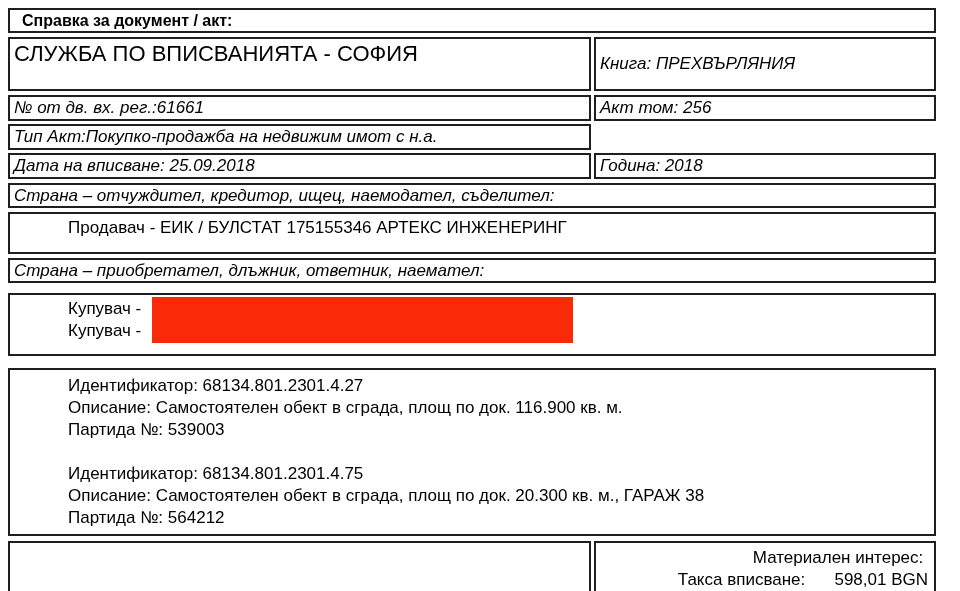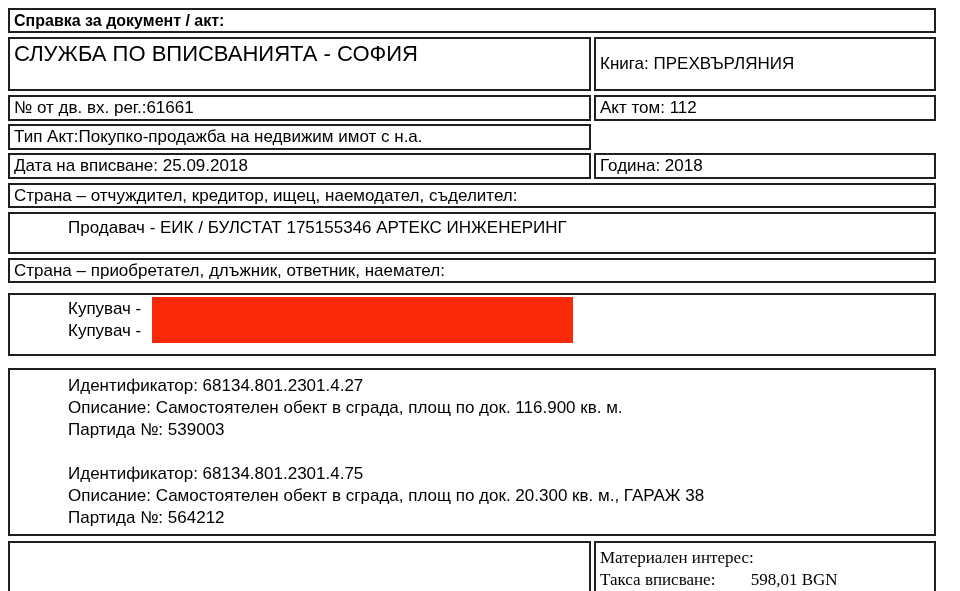--- a/index.html
+++ b/index.html
@@ -9,58 +9,58 @@
   }
   .doc{position:absolute;left:8px;top:8px;width:928px;}
   .row{display:flex;column-gap:3px;}
   .cell{
     box-sizing:border-box;border:2px solid #1f1f1f;background:#fff;
     font-size:17px;line-height:22px;
   }
   .c-full{width:928px;}
   .c-left{width:583px;}
   .c-right{width:342px;}
-  .v-center{display:flex;align-items:center;padding:4px 4px;}
+  .v-center{display:flex;align-items:center;padding:4px 4px;font-style:italic;}
   .h26{height:26px;}
   .mb2{margin-bottom:10px;} .mb3{margin-bottom:3px;} .mb4{margin-bottom:4px;}
   .mb5{margin-bottom:5px;} .mb8{margin-bottom:12px;}
-  .doc-header{font-weight:bold;font-size:16px;height:25px;display:flex;align-items:center;padding:0 4px;}
+  .doc-header{font-weight:bold;font-size:16px;height:25px;display:flex;align-items:center;padding:0 12px;}
   .office-cell{height:54px;padding:2px 4px;font-weight:normal;font-size:22px;line-height:26px;}
   .book-cell{height:54px;}
   .section-cell{height:25px;}
   .party-cell{padding:3px 4px 0 58px;}
   .seller-cell{height:42px;}
   .buyer-cell{height:63px;position:relative;}
   .redaction{
     position:absolute;left:142px;top:2px;width:421px;height:46px;
   }
   .props-cell{height:168px;padding:5px 4px 0 58px;}
   .prop-gap{height:22px;}
   .bottom-left{height:55px;}
   .fees-cell{height:55px;padding:4px 6px 0 4px;display:flex;flex-direction:column;}
-  .fee-line{display:flex;white-space:pre;font-family:Liberation Serif, serif;}
+  .fee-line{display:flex;justify-content:flex-end;white-space:pre;}
   .fee-value{display:inline-block;min-width:118px;text-align:right;}
 </style>
 </head>
 <body>
 
 <div class="doc">
 
   <div class="row mb4">
     <div class="cell c-full doc-header">Справка за документ / акт:</div>
   </div>
 
   <div class="row mb4">
     <div class="cell c-left office-cell">СЛУЖБА ПО ВПИСВАНИЯТА - СОФИЯ</div>
     <div class="cell c-right book-cell v-center">Книга: ПРЕХВЪРЛЯНИЯ</div>
   </div>
 
   <div class="row mb3">
     <div class="cell c-left h26 v-center">№ от дв. вх. рег.:61661</div>
-    <div class="cell c-right h26 v-center">Акт том: 112</div>
+    <div class="cell c-right h26 v-center">Акт том: 256</div>
   </div>
 
   <div class="row mb3">
     <div class="cell c-left h26 v-center">Тип Акт:Покупко-продажба на недвижим имот с н.а.</div>
   </div>
 
   <div class="row mb4">
     <div class="cell c-left h26 v-center">Дата на вписване: 25.09.2018</div>
     <div class="cell c-right h26 v-center">Година: 2018</div>
   </div>

